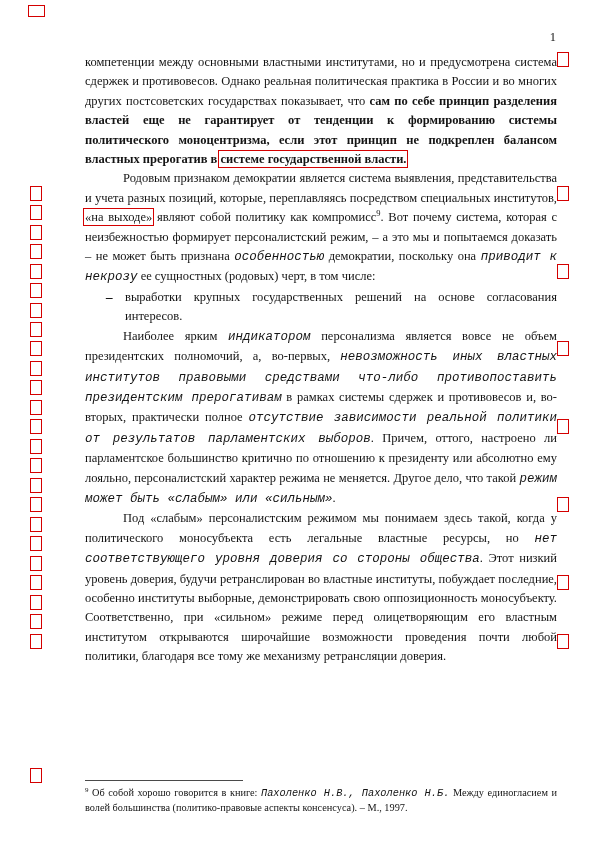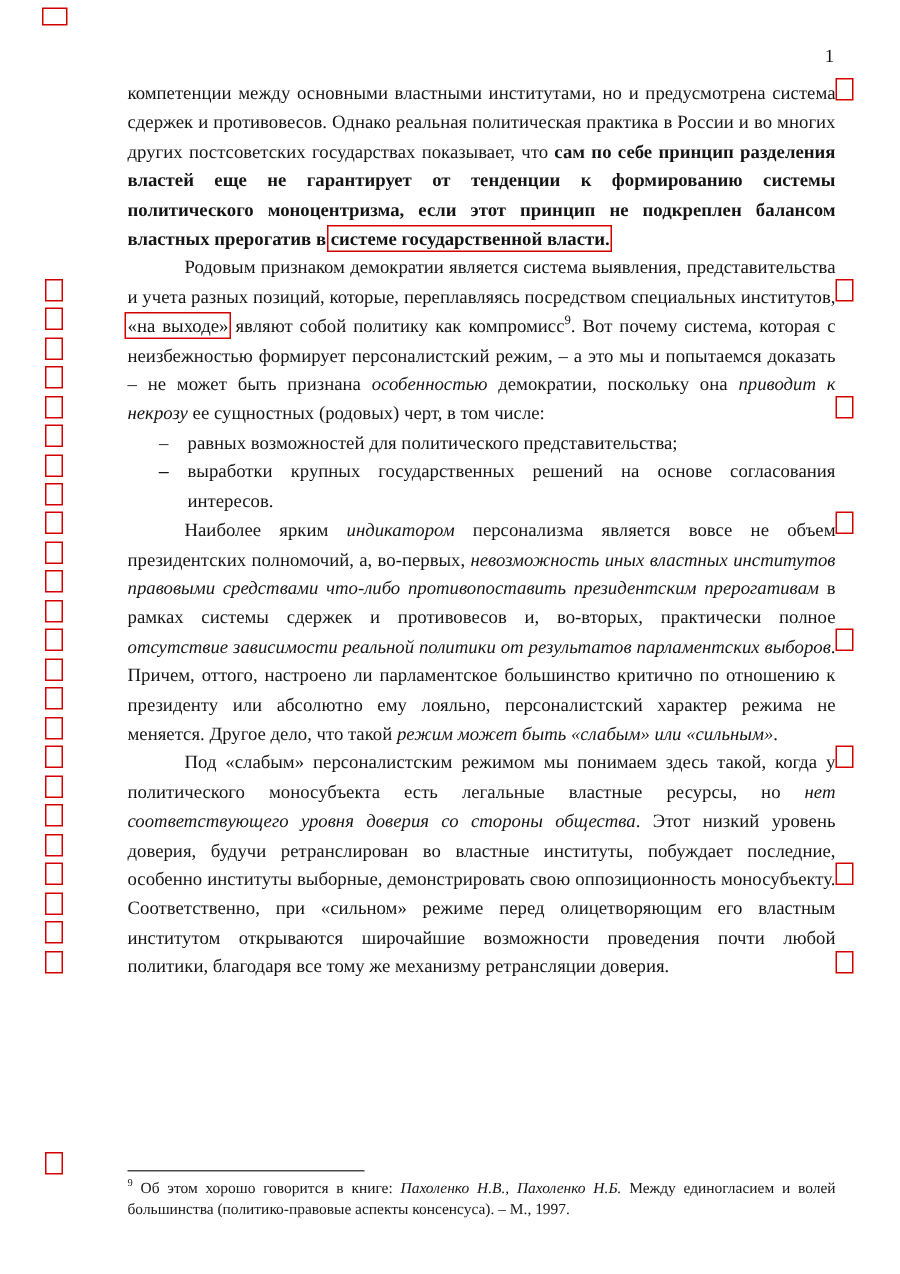--- a/index.html
+++ b/index.html
@@ -11,21 +11,21 @@
     color: #141414; overflow: hidden;
   }
   .page-number { position: absolute; top: 30px; right: 44px; font-size: 12.5px; }
   .body-text {
     position: absolute; top: 53px; left: 85px; width: 472px;
     font-size: 12.5px; line-height: 19.4px; text-align: justify;
   }
   .para { margin: 0; }
   .indent { text-indent: 38px; }
   .b { font-weight: 700; margin-top: 28px; }
-  .i { font-style: italic; }
+  .i { font-style: italic; font-family: Liberation Mono, monospace; }
   .boxed { outline: 1px solid #d40000; outline-offset: 1px; -webkit-box-decoration-break: clone; box-decoration-break: clone; }
   .sup { font-size: 8.5px; line-height: 0; vertical-align: super; }
   .list { margin: 0; }
   .li { position: relative; padding-left: 40px; text-align: justify; }
   .li .li-marker { position: absolute; left: 21px; }
   .footnote-area { position: absolute; left: 85px; top: 780px; width: 472px; }
   .fn-rule { width: 158px; border-top: 1px solid #4a4a4a; margin-bottom: 5px; }
   .footnote { margin: 0; font-size: 10.3px; line-height: 13.8px; text-align: justify; }
   .footnote .sup { font-size: 7px; }
   .annot-layer { position: absolute; left: 0; top: 0; width: 600px; height: 849px; pointer-events: none; }
@@ -38,36 +38,36 @@
 
   <div class="page-number">1</div>
 
   <div class="body-text">
 
     <p class="para"><span>компетенции между основными властными институтами, но и предусмотрена система сдержек и противовесов. Однако реальная политическая практика в России и во многих других постсоветских государствах показывает, что </span><span class="b">сам по себе принцип разделения властей еще не гарантирует от тенденции к формированию системы политического моноцентризма, если этот принцип не подкреплен балансом властных прерогатив в </span><span class="b boxed" style="outline-color: rgb(212, 0, 0);">системе государственной власти.</span></p>
 
     <p class="para indent"><span>Родовым признаком демократии является система выявления, представительства и учета разных позиций, которые, переплавляясь посредством специальных институтов, </span><span class="boxed" style="outline-color: rgb(212, 0, 0);">«на выходе»</span><span> являют собой политику как компромисс</span><sup class="sup">9</sup><span>. Вот почему система, которая с неизбежностью формирует персоналистский режим, – а это мы и попытаемся доказать – не может быть признана </span><span class="i">особенностью</span><span> демократии, поскольку она </span><span class="i">приводит к некрозу</span><span> ее сущностных (родовых) черт, в том числе:</span></p>
 
     <div class="list">
-      <div class="li"><span class="li-marker">–</span><span>равных возможностей для политического представительства;</span></div>
+      <div class="li"><span class="li-marker">–</span></div>
       <div class="li"><span class="li-marker">–</span></div>
       <div class="li"><span class="li-marker">–</span></div>
       <div class="li"><span class="li-marker">–</span><span>выработки крупных государственных решений на основе согласования интересов.</span></div>
     </div>
 
     <p class="para indent"><span>Наиболее ярким </span><span class="i">индикатором</span><span> персонализма является вовсе не объем президентских полномочий, а, во-первых, </span><span class="i">невозможность иных властных институтов правовыми средствами что-либо противопоставить президентским прерогативам</span><span> в рамках системы сдержек и противовесов и, во-вторых, практически полное </span><span class="i">отсутствие зависимости реальной политики от результатов парламентских выборов</span><span>. Причем, оттого, настроено ли парламентское большинство критично по отношению к президенту или абсолютно ему лояльно, персоналистский характер режима не меняется. Другое дело, что такой </span><span class="i">режим может быть «слабым» или «сильным»</span><span>.</span></p>
 
     <p class="para indent"><span>Под «слабым» персоналистским режимом мы понимаем здесь такой, когда у политического моносубъекта есть легальные властные ресурсы, но </span><span class="i">нет соответствующего уровня доверия со стороны общества</span><span>. Этот низкий уровень доверия, будучи ретранслирован во властные институты, побуждает последние, особенно институты выборные, демонстрировать свою оппозиционность моносубъекту. Соответственно, при «сильном» режиме перед олицетворяющим его властным институтом открываются широчайшие возможности проведения почти любой политики, благодаря все тому же механизму ретрансляции доверия.</span></p>
 
 
   </div>
 
   <div class="footnote-area">
     <div class="fn-rule"></div>
-    <p class="footnote"><sup class="sup">9</sup><span> Об этом хорошо говорится в книге: </span><span class="i">Пахоленко Н.В., Пахоленко Н.Б.</span><span> Между единогласием и волей большинства (политико-правовые аспекты консенсуса). – М., 1997.</span></p>
+    <p class="footnote"><sup class="sup">9</sup><span> Об собой хорошо говорится в книге: </span><span class="i">Пахоленко Н.В., Пахоленко Н.Б.</span><span> Между единогласием и волей большинства (политико-правовые аспекты консенсуса). – М., 1997.</span></p>
   </div>
 
   <div class="annot-layer" id="annot-layer">
       <div class="annot-box" style="left: 28px; top: 5px; width: 17px; height: 12px; border-color: rgb(212, 0, 0);"></div>
       <div class="annot-box" style="left: 30px; top: 186px; width: 12px; height: 15px; border-color: rgb(212, 0, 0);"></div>
       <div class="annot-box" style="left: 30px; top: 205px; width: 12px; height: 15px; border-color: rgb(212, 0, 0);"></div>
       <div class="annot-box" style="left: 30px; top: 225px; width: 12px; height: 15px; border-color: rgb(212, 0, 0);"></div>
       <div class="annot-box" style="left: 30px; top: 244px; width: 12px; height: 15px; border-color: rgb(212, 0, 0);"></div>
       <div class="annot-box" style="left: 30px; top: 264px; width: 12px; height: 15px; border-color: rgb(212, 0, 0);"></div>
       <div class="annot-box" style="left: 30px; top: 283px; width: 12px; height: 15px; border-color: rgb(212, 0, 0);"></div>

